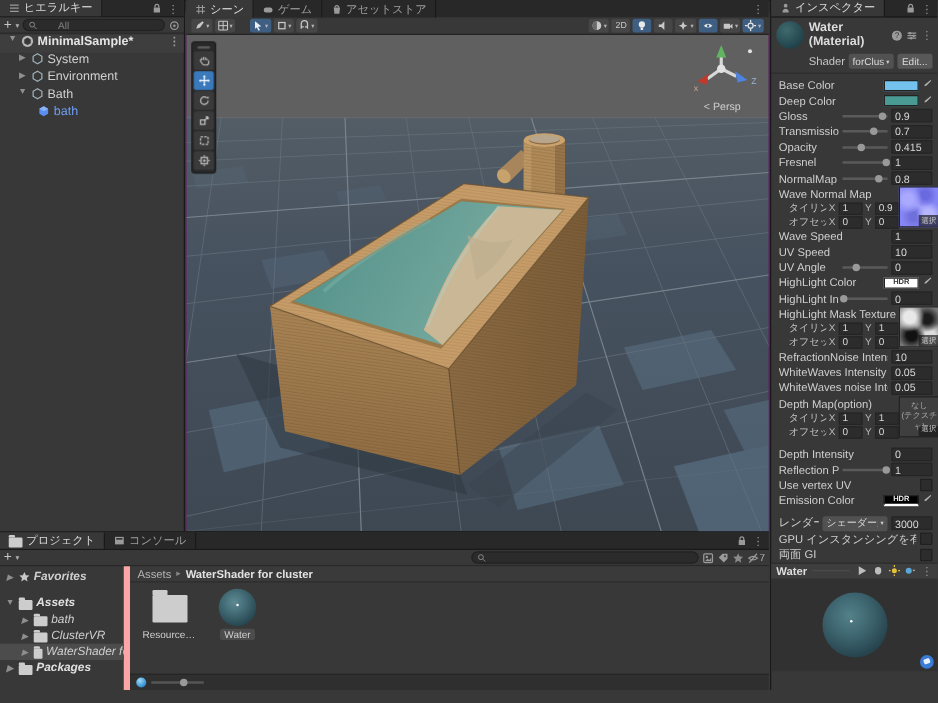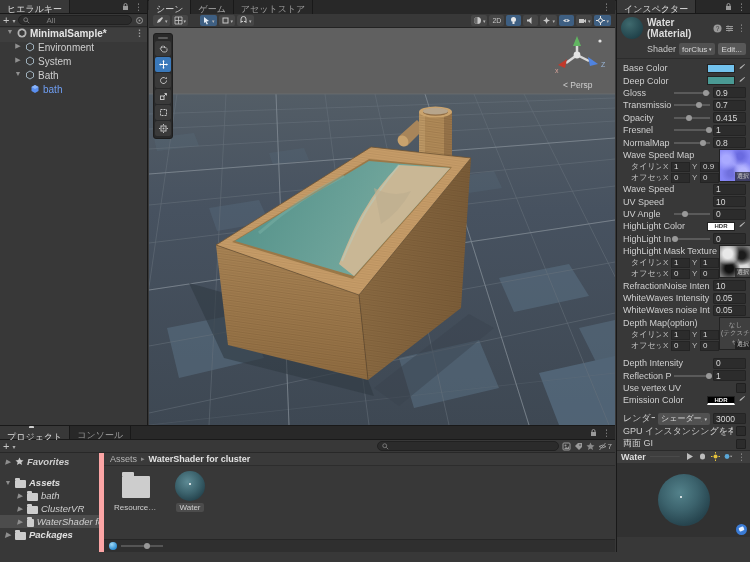--- a/index.html
+++ b/index.html
@@ -1,21 +1,21 @@
 <!DOCTYPE html>
 <html><head>
 <meta charset="utf-8">
 <style>
   * { box-sizing: border-box; margin: 0; padding: 0; }
   html,body { width:750px; height:562px; overflow:hidden; }
   body { background:#383838; font-family:"Liberation Sans", sans-serif; color:#d2d2d2; position:relative; font-size:10px; }
 
   .panel { position:absolute; background:#383838; }
   .tabstrip { height:14px; background:#282828; display:flex; align-items:stretch; border-bottom:1px solid #191919; }
-  .tab { display:flex; align-items:center; gap:3px; padding:0 7px; font-size:9px; color:#9e9e9e; background:#282828; border-right:1px solid #191919;flex-direction:column; }
+  .tab { display:flex; align-items:center; gap:3px; padding:0 7px; font-size:9px; color:#9e9e9e; background:#282828; border-right:1px solid #191919; }
   .tab.active { background:#383838; color:#dcdcdc; }
   .tabstrip .spacer { flex:1; }
   .striptools { display:flex; align-items:center; gap:4px; padding:0 4px; }
 
   svg { display:block; }
   .mini { width:9px; height:9px; }
 
   
   #hierarchy { left:0; top:0; width:148px; height:425px; border-right:1px solid #191919; }
   .toolrow { height:13px; background:#383838; border-bottom:1px solid #282828; display:flex; align-items:center; padding:0 3px; gap:3px; }
@@ -178,28 +178,28 @@
         </svg>
       <span>MinimalSample*</span>
       <span class="spacer" style="flex:1"></span>
       <span class="menudots" style="padding-right:3px">⋮</span>
     </div>
     <div class="trow child1">
       <span class="arrow">▶</span>
       <svg class="cube" viewBox="0 0 10 10">
           <path d="M5 1l3.5 2v4L5 9 1.5 7V3z" fill="none" stroke="#9fb0bb" stroke-width="1"></path>
         </svg>
-      <span>Environment</span>
+      <span>System</span>
     </div>
     <div class="trow child1">
       <span class="arrow">▶</span>
       <svg class="cube" viewBox="0 0 10 10">
           <path d="M5 1l3.5 2v4L5 9 1.5 7V3z" fill="none" stroke="#9fb0bb" stroke-width="1"></path>
         </svg>
-      <span>System</span>
+      <span>Environment</span>
     </div>
     <div class="trow child1">
       <span class="arrow">▼</span>
       <svg class="cube" viewBox="0 0 10 10">
           <path d="M5 1l3.5 2v4L5 9 1.5 7V3z" fill="none" stroke="#9fb0bb" stroke-width="1"></path>
         </svg>
       <span>Bath</span>
     </div>
     <div class="trow child2 prefab">
       <svg class="cube" viewBox="0 0 10 10">
@@ -587,21 +587,21 @@
     </div>
     <div class="row">
       <span class="lbl">NormalMap Intensity</span>
       <span class="slider">
           <i style="left:80%"></i>
         </span>
       <span class="val">0.8</span>
     </div>
 
     <div class="row">
-      <span class="lbl">Wave Speed Map</span>
+      <span class="lbl">Wave Normal Map</span>
     </div>
     <div class="texwrap">
       <div class="texrows">
         <div class="txrow">
           <span class="txl">タイリング</span>
           <span class="xy">X</span>
           <span class="tval">1</span>
           <span class="xy">Y</span>
           <span class="tval">0.9</span>
         </div>

